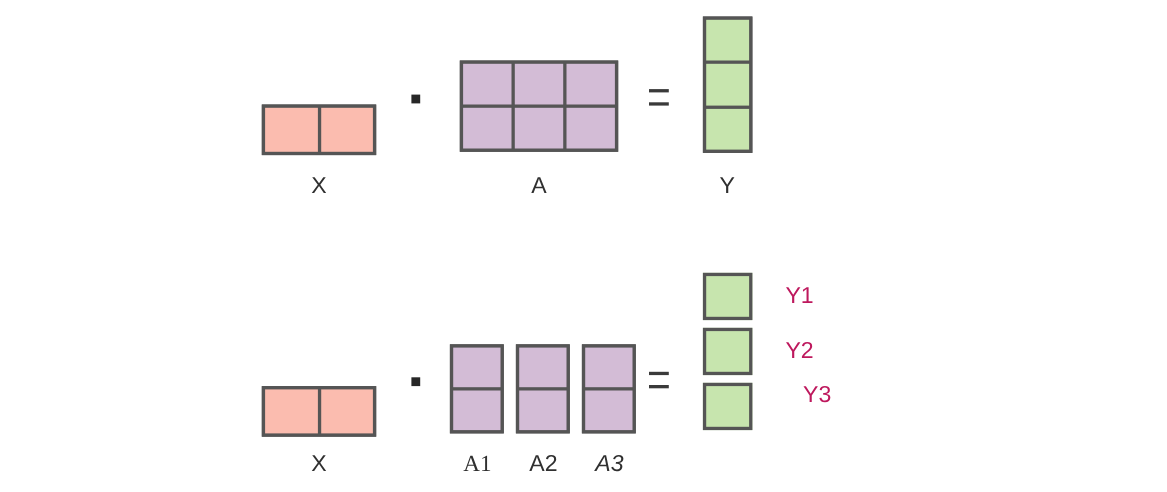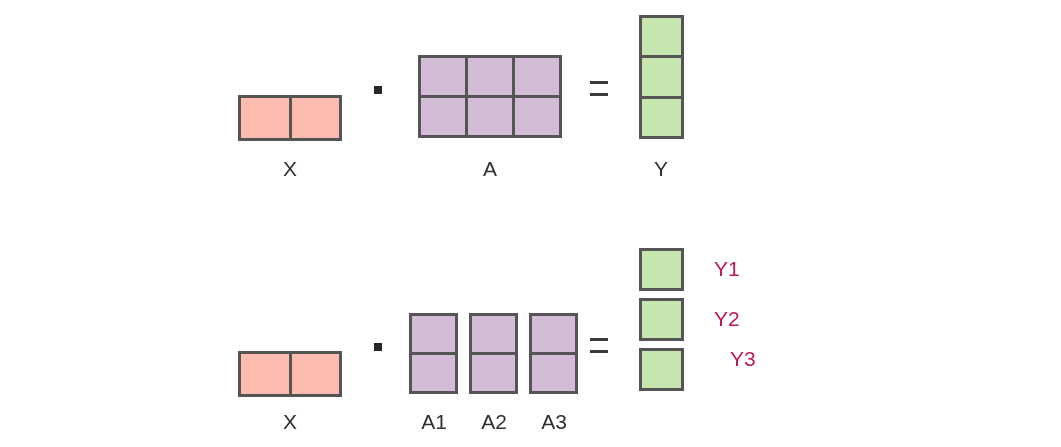--- a/index.html
+++ b/index.html
@@ -149,41 +149,41 @@
   <div class="op-dot" style="left:374px; top:343px;"></div>
 
   <div class="matrix" style="left:409px; top:313px; width:49px; height:81px;">
     <div class="mrow">
       <div class="cell purple"></div>
     </div>
     <div class="mrow">
       <div class="cell purple"></div>
     </div>
   </div>
-  <div class="caption" style="left:434px; top:411px;">A1</div>
+  <div class="caption" style="left:434px; top:411px;font-family:Liberation Serif, serif;">A1</div>
 
   <div class="matrix" style="left:469px; top:313px; width:49px; height:81px;">
     <div class="mrow">
       <div class="cell purple"></div>
     </div>
     <div class="mrow">
       <div class="cell purple"></div>
     </div>
   </div>
   <div class="caption" style="left:494px; top:411px;">A2</div>
 
   <div class="matrix" style="left:529px; top:313px; width:49px; height:81px;">
     <div class="mrow">
       <div class="cell purple"></div>
     </div>
     <div class="mrow">
       <div class="cell purple"></div>
     </div>
   </div>
-  <div class="caption" style="left:554px; top:411px;">A3</div>
+  <div class="caption" style="left:554px; top:411px;font-style:italic;">A3</div>
 
   <div class="op-eq" style="left:590px; top:338px;">
     <i></i>
     <i class="second"></i>
   </div>
 
   <div class="square green" style="left:639px; top:248px; width:45px; height:43px;"></div>
   <div class="label" style="left:714px; top:258px;">Y1</div>
 
   <div class="square green" style="left:639px; top:298px; width:45px; height:43px;"></div>

